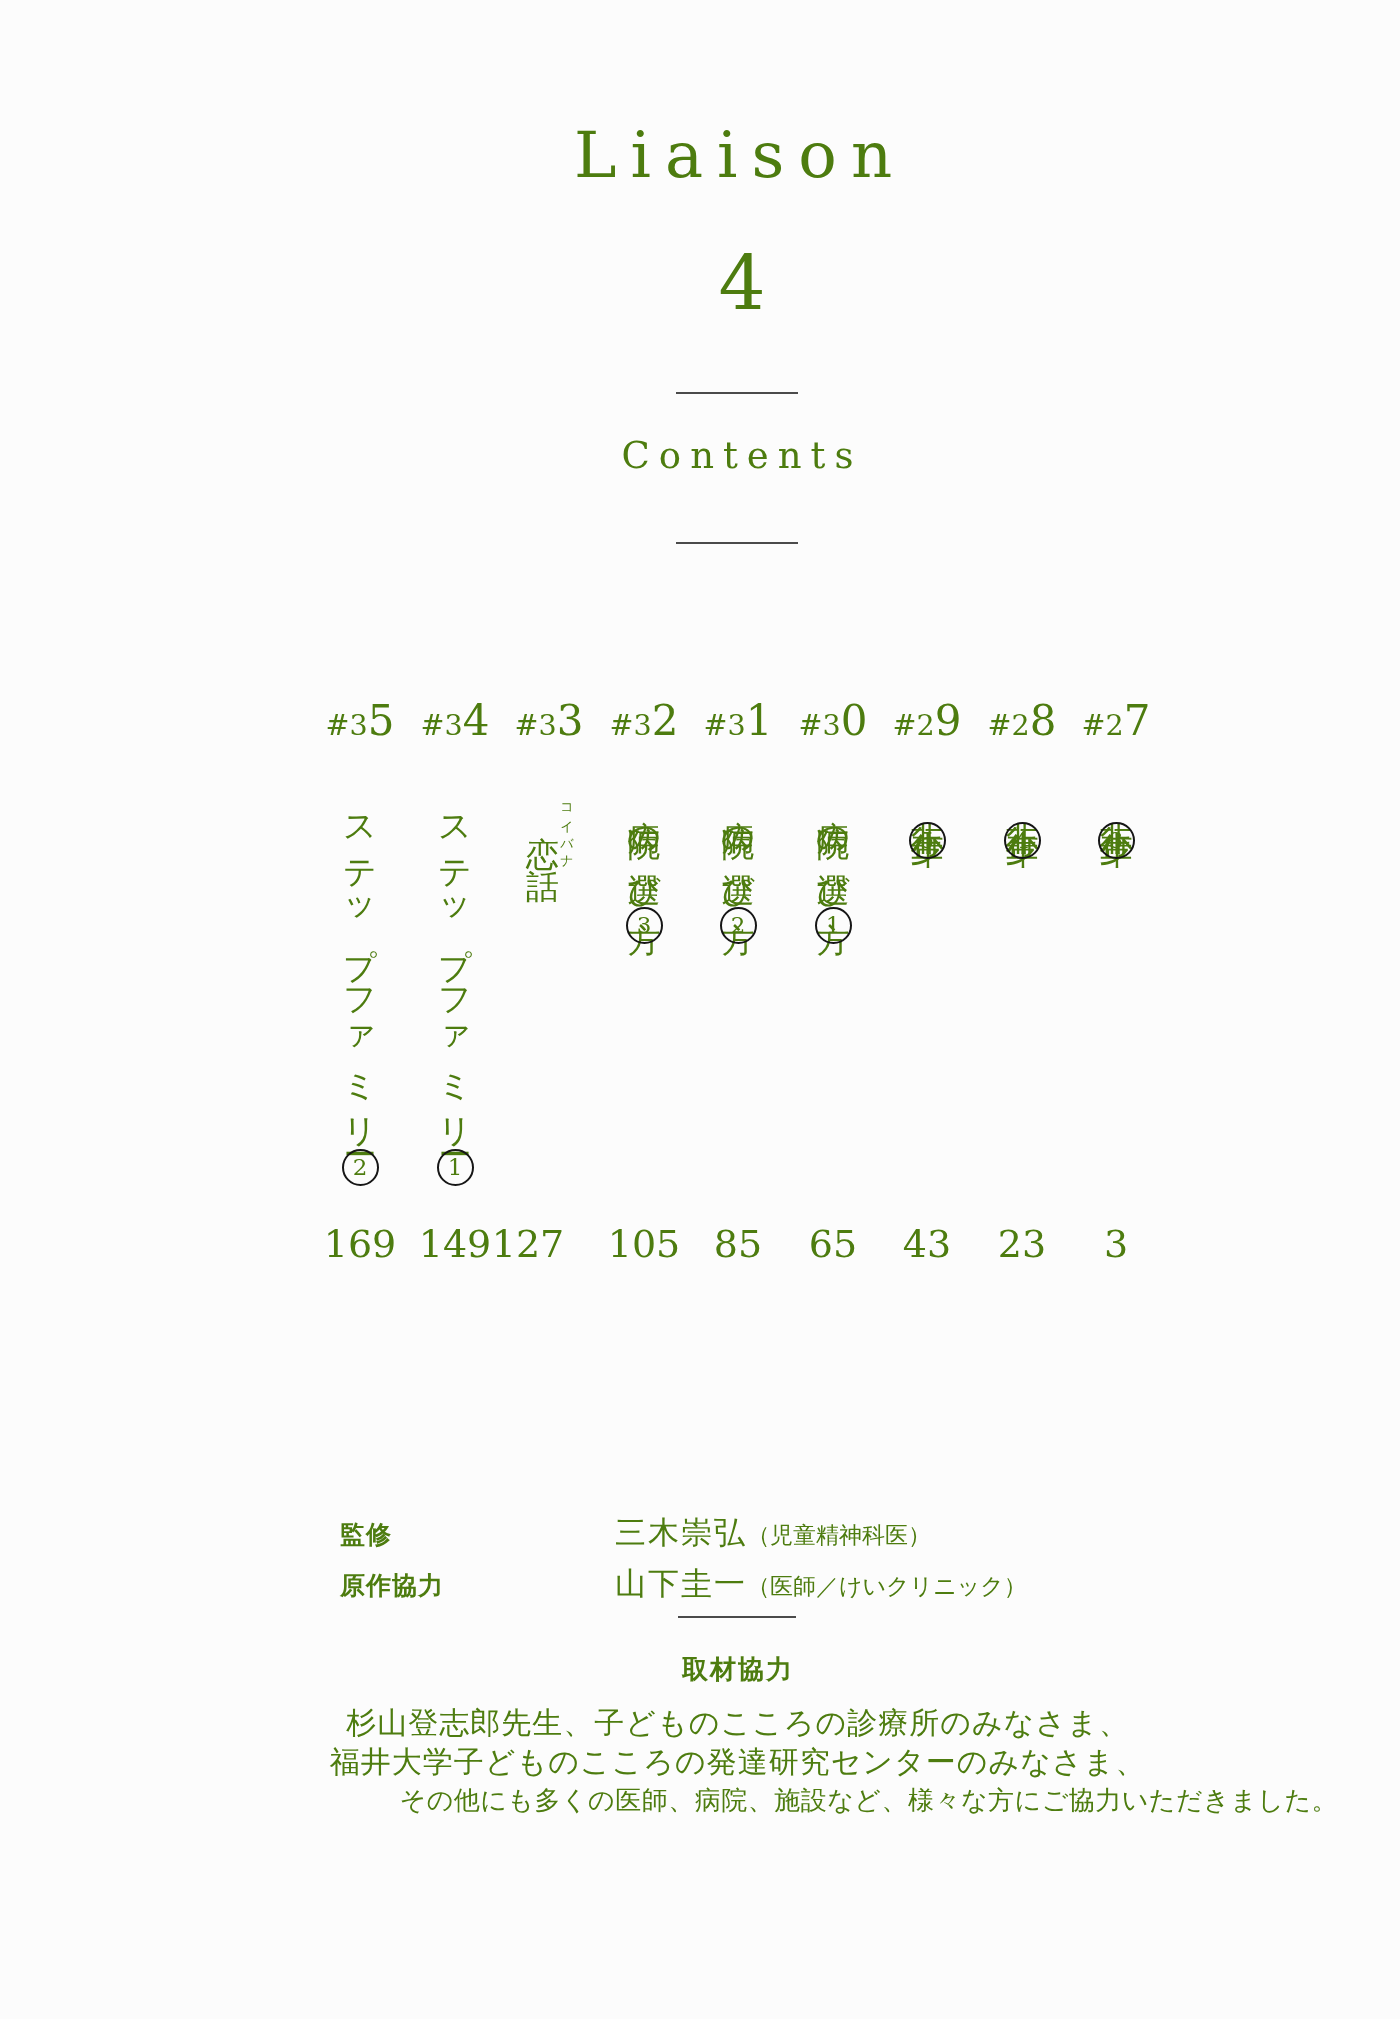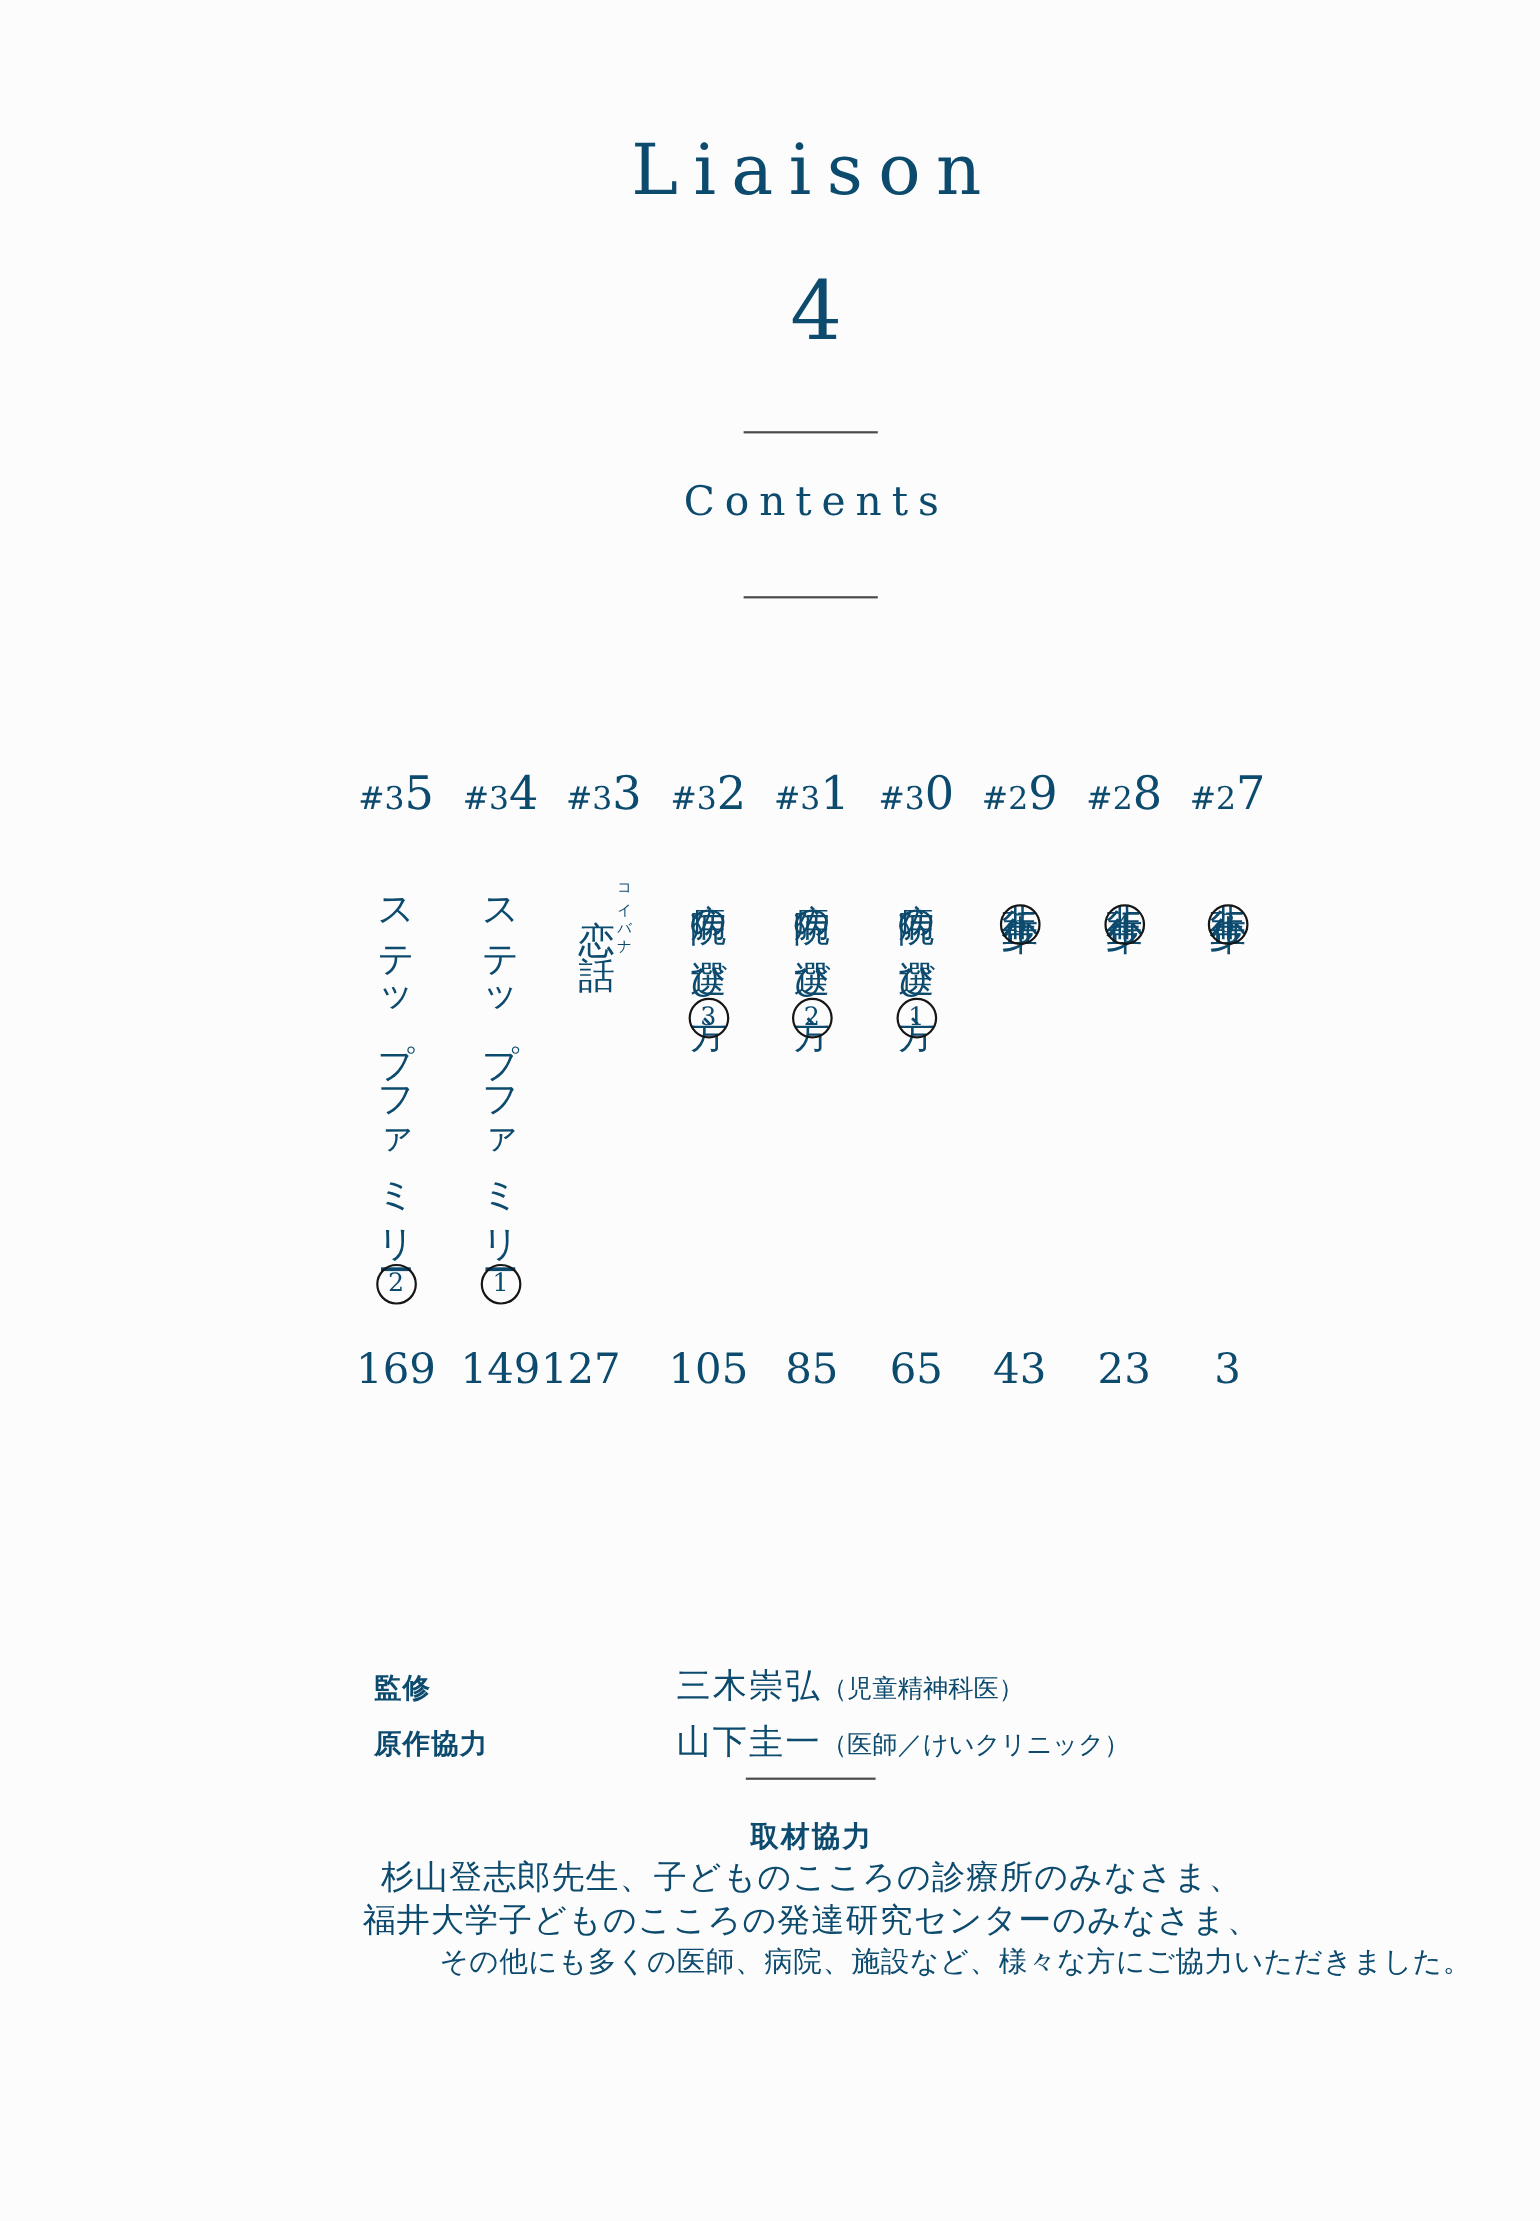--- a/index.html
+++ b/index.html
@@ -5,21 +5,21 @@
   html, body {
     margin: 0;
     padding: 0;
     background: #ffffff;
   }
   .page {
     position: relative;
     width: 1400px;
     height: 2019px;
     background: #fcfcfc;
-    color: #0c4a6e;
+    color: #4d7c0f;
     font-family: "DejaVu Serif", "Liberation Serif", serif;
     overflow: hidden;
   }
   .centered-x {
     position: absolute;
     transform: translateX(-50%);
     white-space: nowrap;
   }
   .series-title {
     left: 740px;
@@ -134,20 +134,21 @@
     top: 1652px;
     left: 138px;
     width: 1200px;
     text-align: center;
   }
   .ack-heading {
     font-family: "DejaVu Sans", "Liberation Sans", sans-serif;
     font-weight: bold;
     font-size: 26px;
     letter-spacing: 2px;
+    margin-bottom: 16px;
   }
   .ack-line {
     font-size: 30px;
     letter-spacing: 1px;
     line-height: 39px;
   }
   .ack-line-small {
     font-size: 26px;
     letter-spacing: 0.5px;
     line-height: 38px;

